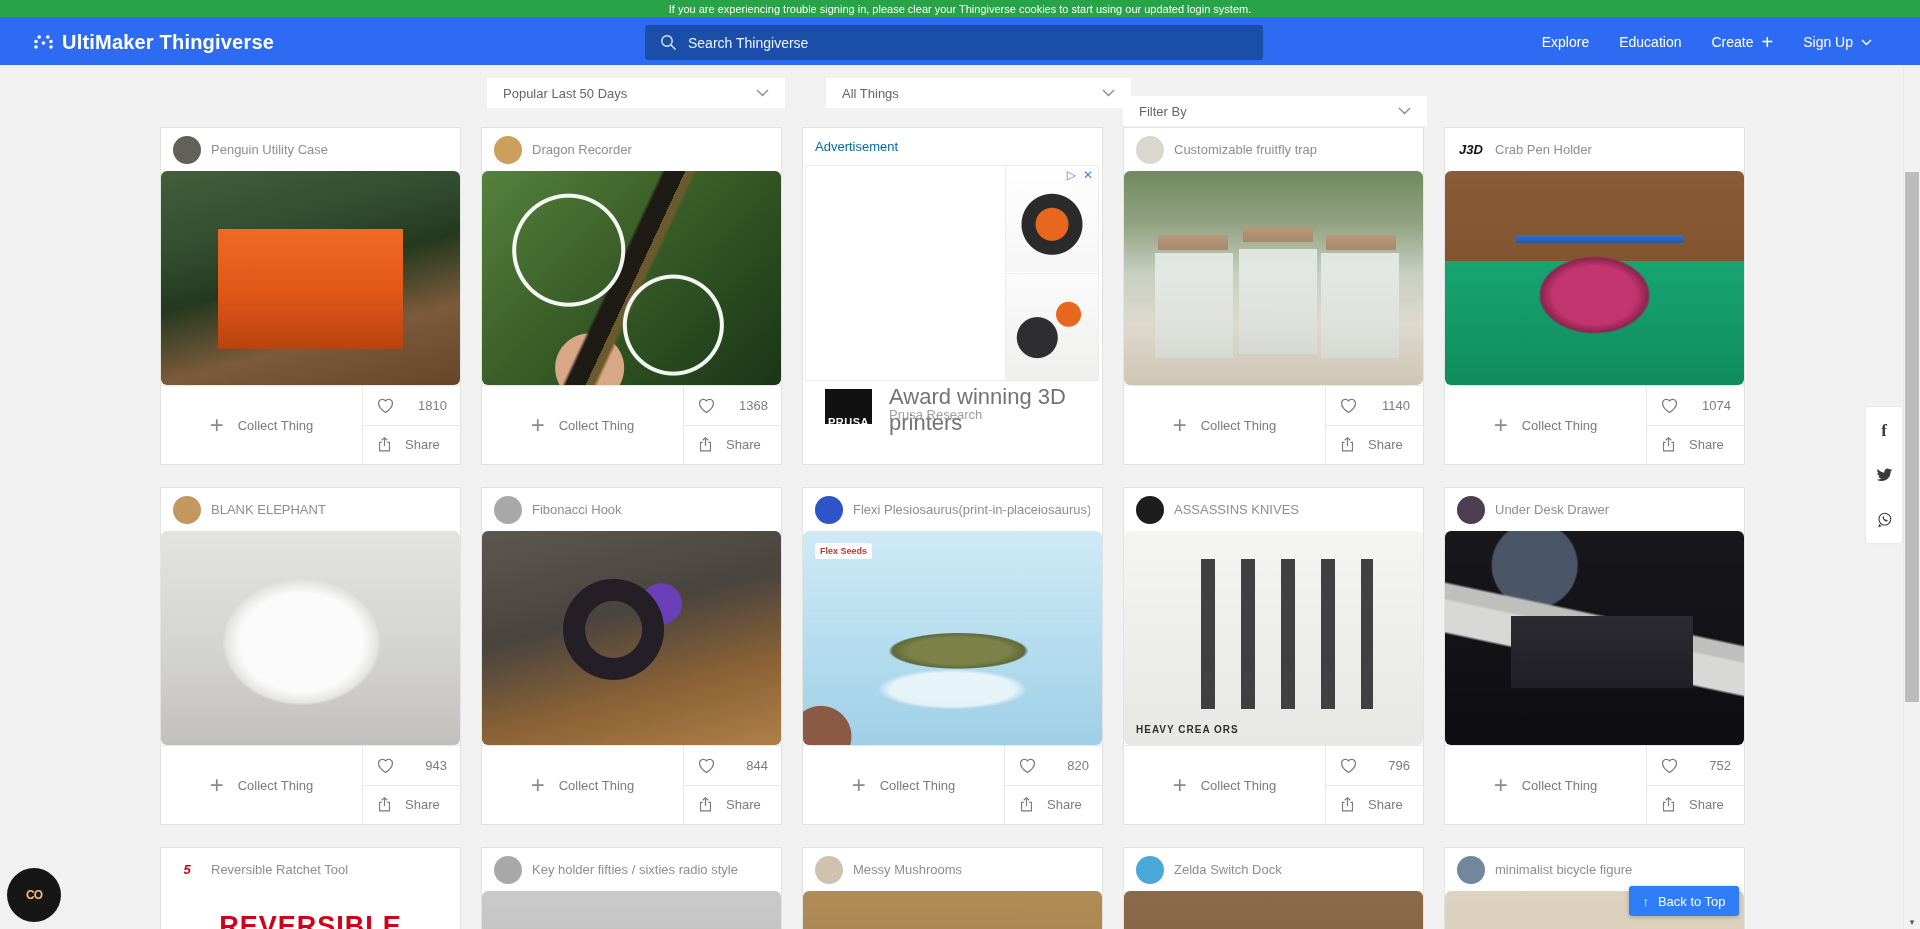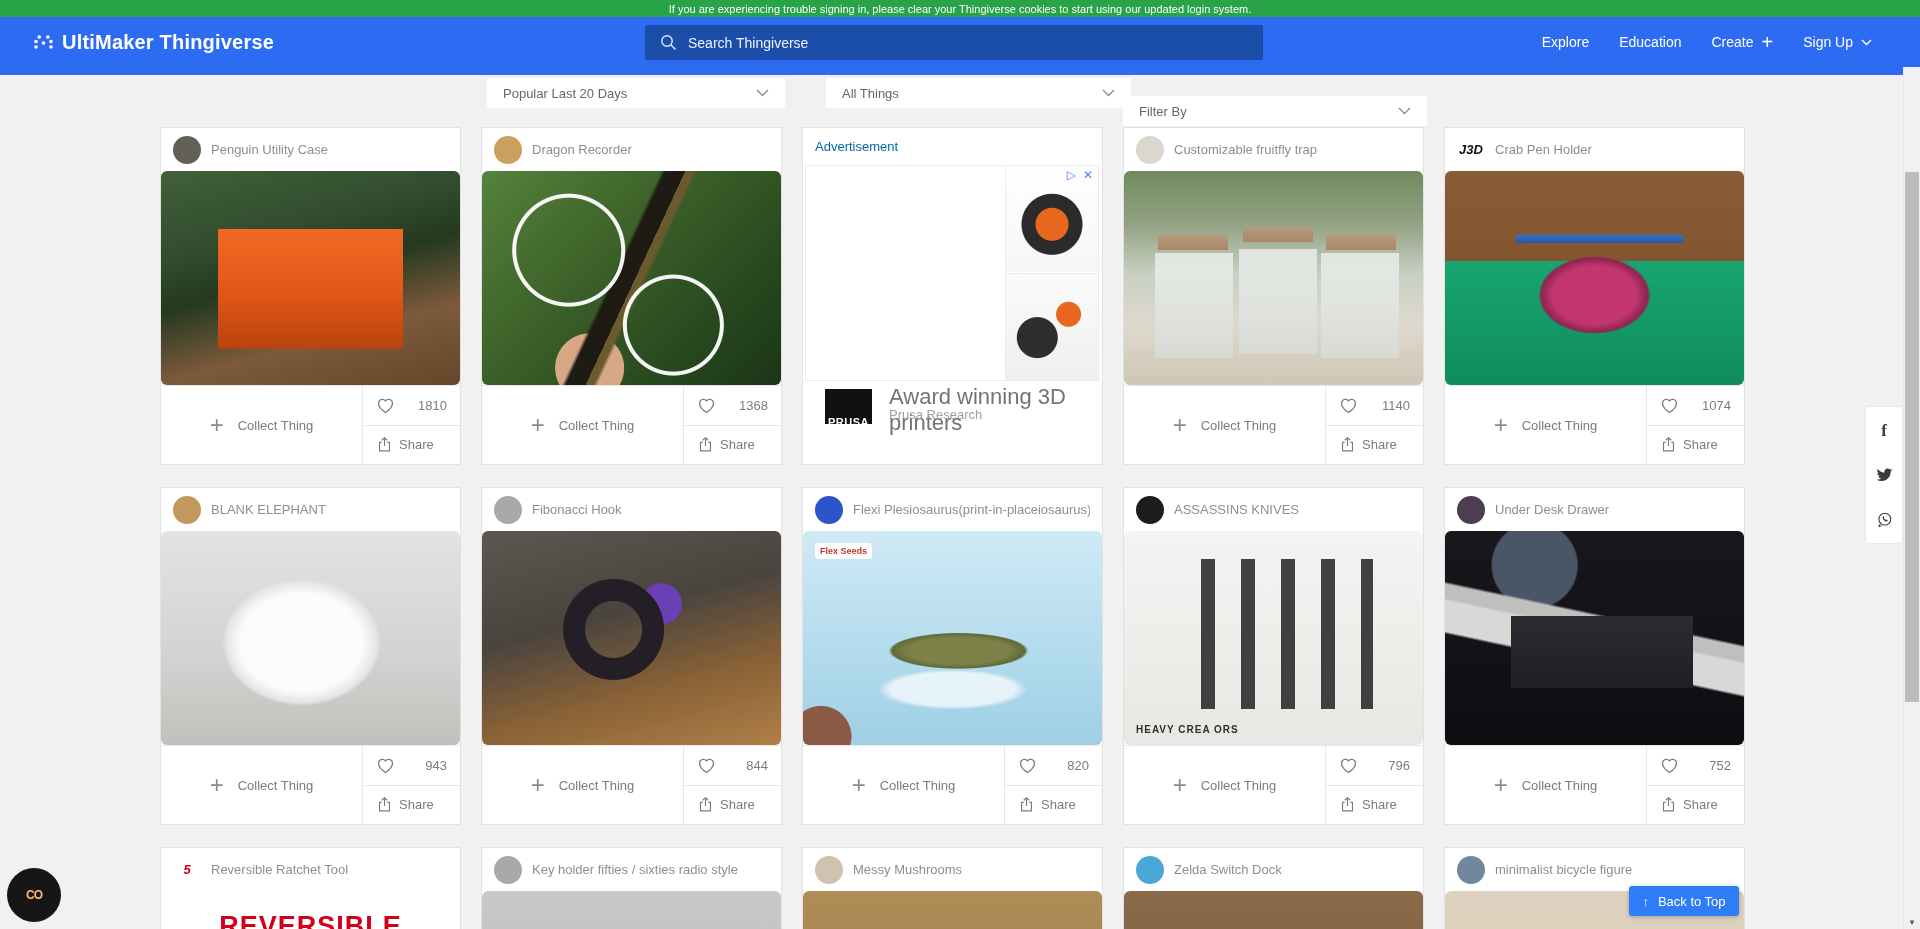--- a/index.html
+++ b/index.html
@@ -11,21 +11,21 @@
     color:#333;
   }
   
   .banner {
     position:absolute; top:0; left:0; right:0; height:17px;
     background:#28a347; color:#fff; font-size:11px;
     display:flex; align-items:center; justify-content:center;
   }
   
   .navbar {
-    position:absolute; top:17px; left:0; right:0; height:58px;
+    position:absolute; top:17px; left:0; right:0; height:48px;
     background:#2d6cf2; color:#fff;
   }
   .brand {
     position:absolute; left:34px; top:0; height:50px;
     display:flex; align-items:center; gap:9px;
     font-size:20px; font-weight:600; cursor:pointer; letter-spacing:.2px;
   }
   .search {
     position:absolute; left:645px; top:8px; width:618px; height:35px;
     background:#1b4ea8; border-radius:3px;
@@ -74,21 +74,21 @@
   .card-foot { flex:1; border-top:1px solid #e8e8e8; display:flex; }
   .collect {
     flex:1; border:none; background:none; cursor:pointer;
     display:flex; align-items:center; justify-content:center; gap:14px;
     font-size:13px; color:#7c7c7c; border-right:1px solid #e8e8e8;
     font-family:"Liberation Sans",sans-serif;
   }
   .collect .plus-glyph { font-size:24px; color:#8a8a8a; }
   .foot-right { width:97px; display:flex; flex-direction:column; }
   .like-row,.share-row {
-    flex:1; display:flex; align-items:center; gap:6px;
+    flex:1; display:flex; align-items:center; gap:12px;
     padding:0 13px; font-size:13px; color:#7c7c7c; cursor:pointer;
   }
   .like-row { border-bottom:1px solid #e8e8e8; justify-content:space-between; }
   
   #grid .card:nth-child(1) .thing-image { background:
     linear-gradient(180deg,#f06a24,#e05617 55%,#b8430f) 50% 62%/62% 56% no-repeat,
     linear-gradient(165deg,#41603a 0%,#314d2e 30%,#24391f 48%,#7c5a3b 72%,#66452a 100%); }
   #grid .card:nth-child(2) .thing-image { background:
     radial-gradient(circle at 29% 37%, transparent 52px, rgba(255,255,255,.95) 53px 56px, transparent 57px),
     radial-gradient(circle at 64% 72%, transparent 46px, rgba(255,255,255,.95) 47px 50px, transparent 51px),
@@ -245,21 +245,21 @@
     <a>
         <span>Sign Up</span>
       <svg width="11" height="7" viewBox="0 0 11 7" fill="none" stroke="#ffffff" stroke-width="1.4">
           <polyline points="1,1 5.5,5.5 10,1"></polyline>
         </svg>
     </a>
   </nav>
 </header>
 
 <div class="dd dd-sort">
-  <span>Popular Last 20 Days</span>
+  <span>Popular Last 50 Days</span>
   <svg width="13" height="8" viewBox="0 0 13 8" fill="none" stroke="#8a8a8a" stroke-width="1.3">
       <polyline points="1,1 6.5,6.5 12,1"></polyline>
     </svg>
 </div>
 <div class="dd dd-type">
   <span>All Things</span>
   <svg width="13" height="8" viewBox="0 0 13 8" fill="none" stroke="#8a8a8a" stroke-width="1.3">
       <polyline points="1,1 6.5,6.5 12,1"></polyline>
     </svg>
 </div>

